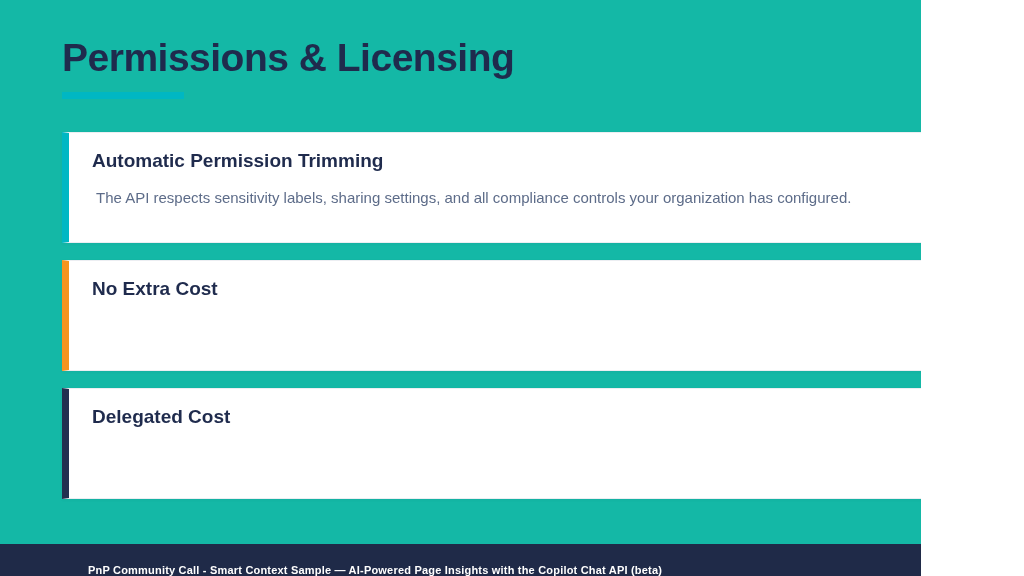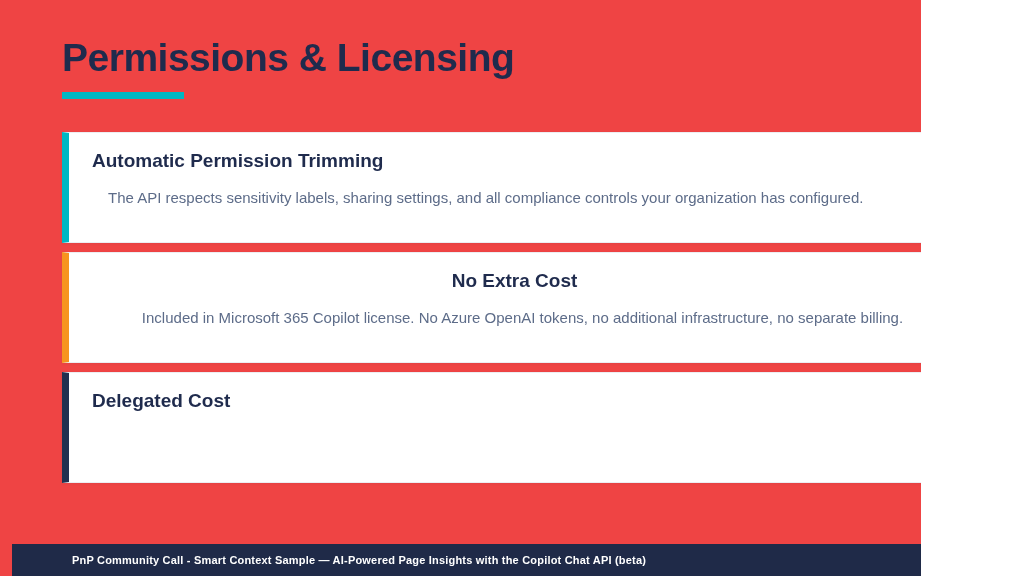--- a/index.html
+++ b/index.html
@@ -5,21 +5,21 @@
   html, body {
     margin: 0;
     padding: 0;
     background: #ffffff;
     font-family: "Liberation Sans", sans-serif;
   }
   .slide {
     position: relative;
     width: 921px;
     height: 576px;
-    background: #ef4444;
+    background: #14b8a6;
     overflow: hidden;
   }
   .page-title {
     position: absolute;
     left: 62px;
     top: 36px;
     font-size: 39px;
     font-weight: bold;
     letter-spacing: -0.5px;
     color: #1f2b4d;
@@ -33,56 +33,55 @@
     width: 122px;
     height: 7px;
   }
   .cards {
     position: absolute;
     left: 62px;
     top: 132px;
     width: 900px;
     display: flex;
     flex-direction: column;
-    gap: 9px;
+    gap: 17px;
   }
   .card {
     box-sizing: border-box;
     height: 111px;
     background: #ffffff;
     border: 1px solid #eceef2;
     border-left-width: 7px;
     border-left-style: solid;
     box-shadow: 0 1px 3px rgba(30, 43, 77, 0.06);
     padding: 16px 24px 0 23px;
   }
   .card-title {
     margin: 0;
     font-size: 19px;
     font-weight: bold;
     color: #1f2b4d;
     line-height: 1.3;
   }
   .card-body {
-    margin: 14px 0 0 16px;
+    margin: 14px 0 0 4px;
     font-size: 15px;
     color: #5d6c89;
     line-height: 1.35;
   }
   .footer-bar {
     position: absolute;
     left: 0;
     bottom: 0;
     width: 100%;
     height: 32px;
     display: flex;
-    align-items: center;
+    align-items: flex-end;
     box-sizing: border-box;
-    padding-left: 60px;
-    margin-left: 12px;
+    padding-left: 88px;
   }
   .footer-text {
     font-size: 11px;
     font-weight: bold;
     color: #ffffff;
     letter-spacing: 0.2px;
   }
 </style>
 </head>
 <body>
@@ -93,23 +92,22 @@
 
   <div class="title-underline" style="background-color: rgb(0, 183, 195);"></div>
 
   <div class="cards">
 
     <div class="card" style="border-left-color: rgb(0, 183, 195);">
       <h2 class="card-title">Automatic Permission Trimming</h2>
       <p class="card-body">The API respects sensitivity labels, sharing settings, and all compliance controls your organization has configured.</p>
     </div>
 
-    <div class="card" style="border-left-color: rgb(247, 148, 30); text-align: center;">
+    <div class="card" style="border-left-color: rgb(247, 148, 30);">
       <h2 class="card-title">No Extra Cost</h2>
-      <p class="card-body">Included in Microsoft 365 Copilot license. No Azure OpenAI tokens, no additional infrastructure, no separate billing.</p>
     </div>
 
     <div class="card" style="border-left-color: rgb(34, 48, 80);">
       <h2 class="card-title">Delegated Cost</h2>
     </div>
 
   </div>
 
   <div class="footer-bar" style="background-color: rgb(31, 42, 72);">
     <span class="footer-text">PnP Community Call - Smart Context Sample — AI-Powered Page Insights with the Copilot Chat API (beta)</span>

